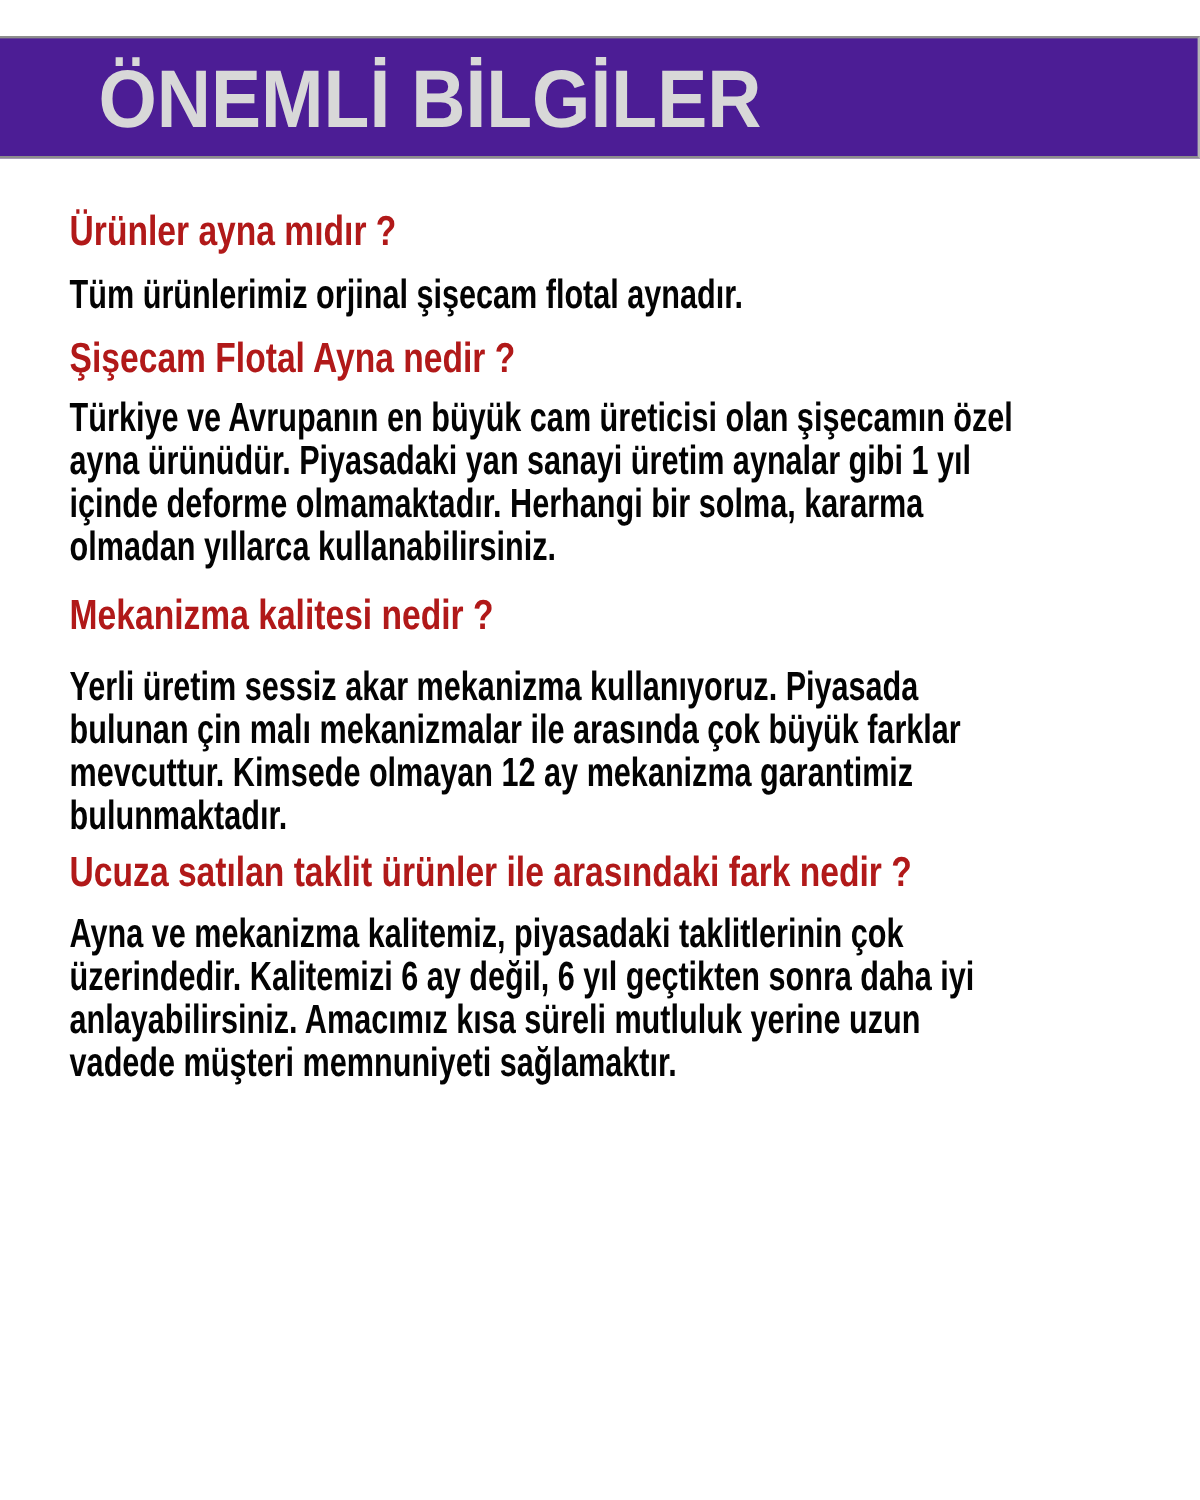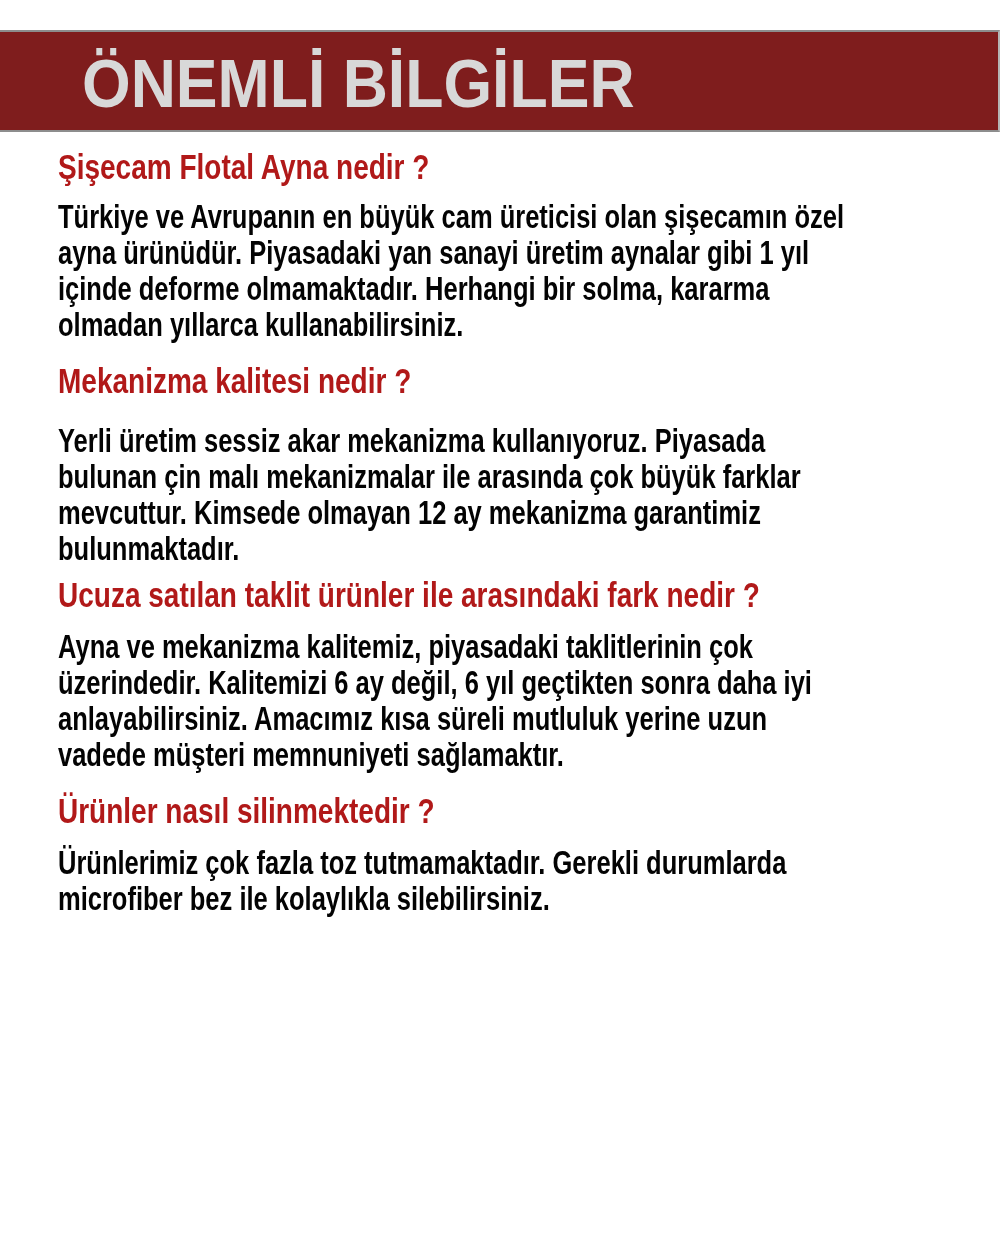--- a/index.html
+++ b/index.html
@@ -13,21 +13,21 @@
     font-family: "Liberation Sans", sans-serif;
     font-weight: bold;
     overflow: hidden;
     position: relative;
   }
 
   
   .banner {
     margin-top: 30px;
     height: 98px;
-    background: #7f1d1d;
+    background: #4c1d95;
     border-top: 2px solid #8d8d8d;
     border-bottom: 2px solid #8d8d8d;
     border-right: 2px solid #b5b5b5;
     display: flex;
     align-items: center;
     box-sizing: content-box;
   }
   .banner-title {
     margin: 0 0 0 82px;
     font-size: 68px;
@@ -74,20 +74,24 @@
 </style>
 </head>
 <body>
 
 <header class="banner">
   <h1 class="banner-title">ÖNEMLİ BİLGİLER</h1>
 </header>
 
 <main class="content">
 
+  <section>
+    <h2 class="q-heading mt40">Ürünler ayna mıdır ?</h2>
+    <div class="body-line mt14">Tüm ürünlerimiz orjinal şişecam flotal aynadır.</div>
+  </section>
 
   <section>
     <h2 class="q-heading mt14">Şişecam Flotal Ayna nedir ?</h2>
     <div class="body-line mt10">Türkiye ve Avrupanın en büyük cam üreticisi olan şişecamın özel</div>
     <div class="body-line">ayna ürünüdür. Piyasadaki yan sanayi üretim aynalar gibi 1 yıl</div>
     <div class="body-line">içinde deforme olmamaktadır. Herhangi bir solma, kararma</div>
     <div class="body-line">olmadan yıllarca kullanabilirsiniz.</div>
   </section>
 
 
@@ -100,19 +104,14 @@
   </section>
 
   <section>
     <h2 class="q-heading mt8">Ucuza satılan taklit ürünler ile arasındaki fark nedir ?</h2>
     <div class="body-line mt12">Ayna ve mekanizma kalitemiz, piyasadaki taklitlerinin çok</div>
     <div class="body-line">üzerindedir. Kalitemizi 6 ay değil, 6 yıl geçtikten sonra daha iyi</div>
     <div class="body-line">anlayabilirsiniz. Amacımız kısa süreli mutluluk yerine uzun</div>
     <div class="body-line">vadede müşteri memnuniyeti sağlamaktır.</div>
   </section>
 
-  <section>
-    <h2 class="q-heading mt18">Ürünler nasıl silinmektedir ?</h2>
-    <div class="body-line mt12">Ürünlerimiz çok fazla toz tutmamaktadır. Gerekli durumlarda</div>
-    <div class="body-line">microfiber bez ile kolaylıkla silebilirsiniz.</div>
-  </section>
 
 </main>
 
 </body></html>

